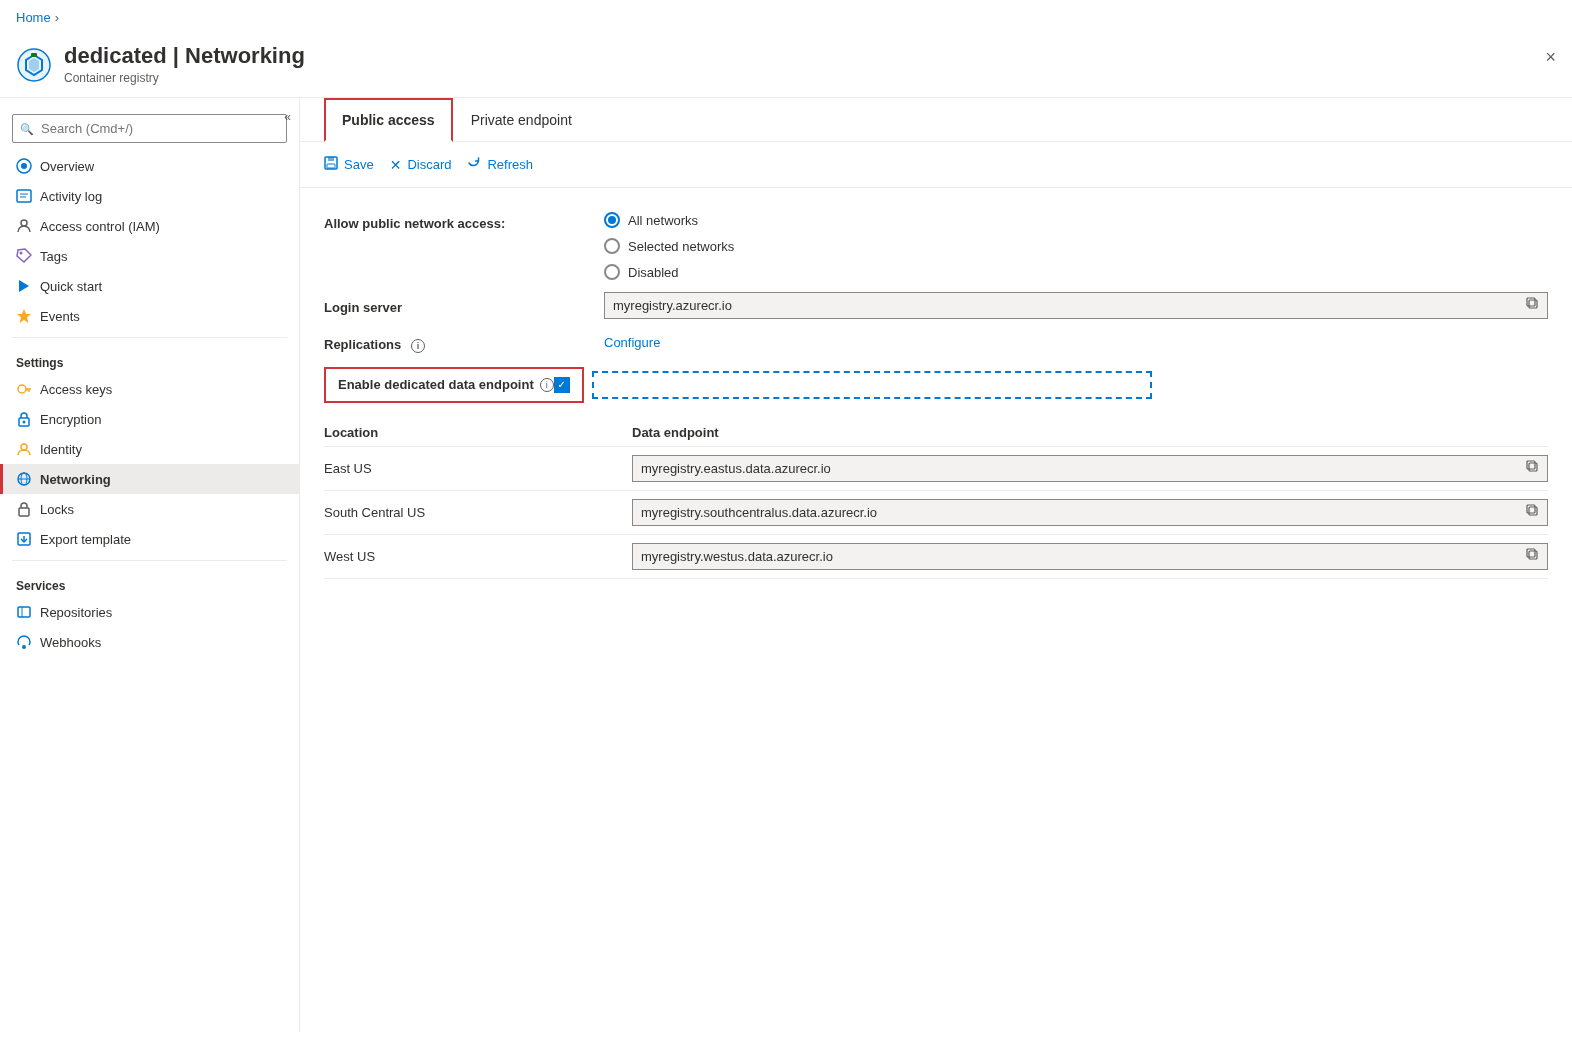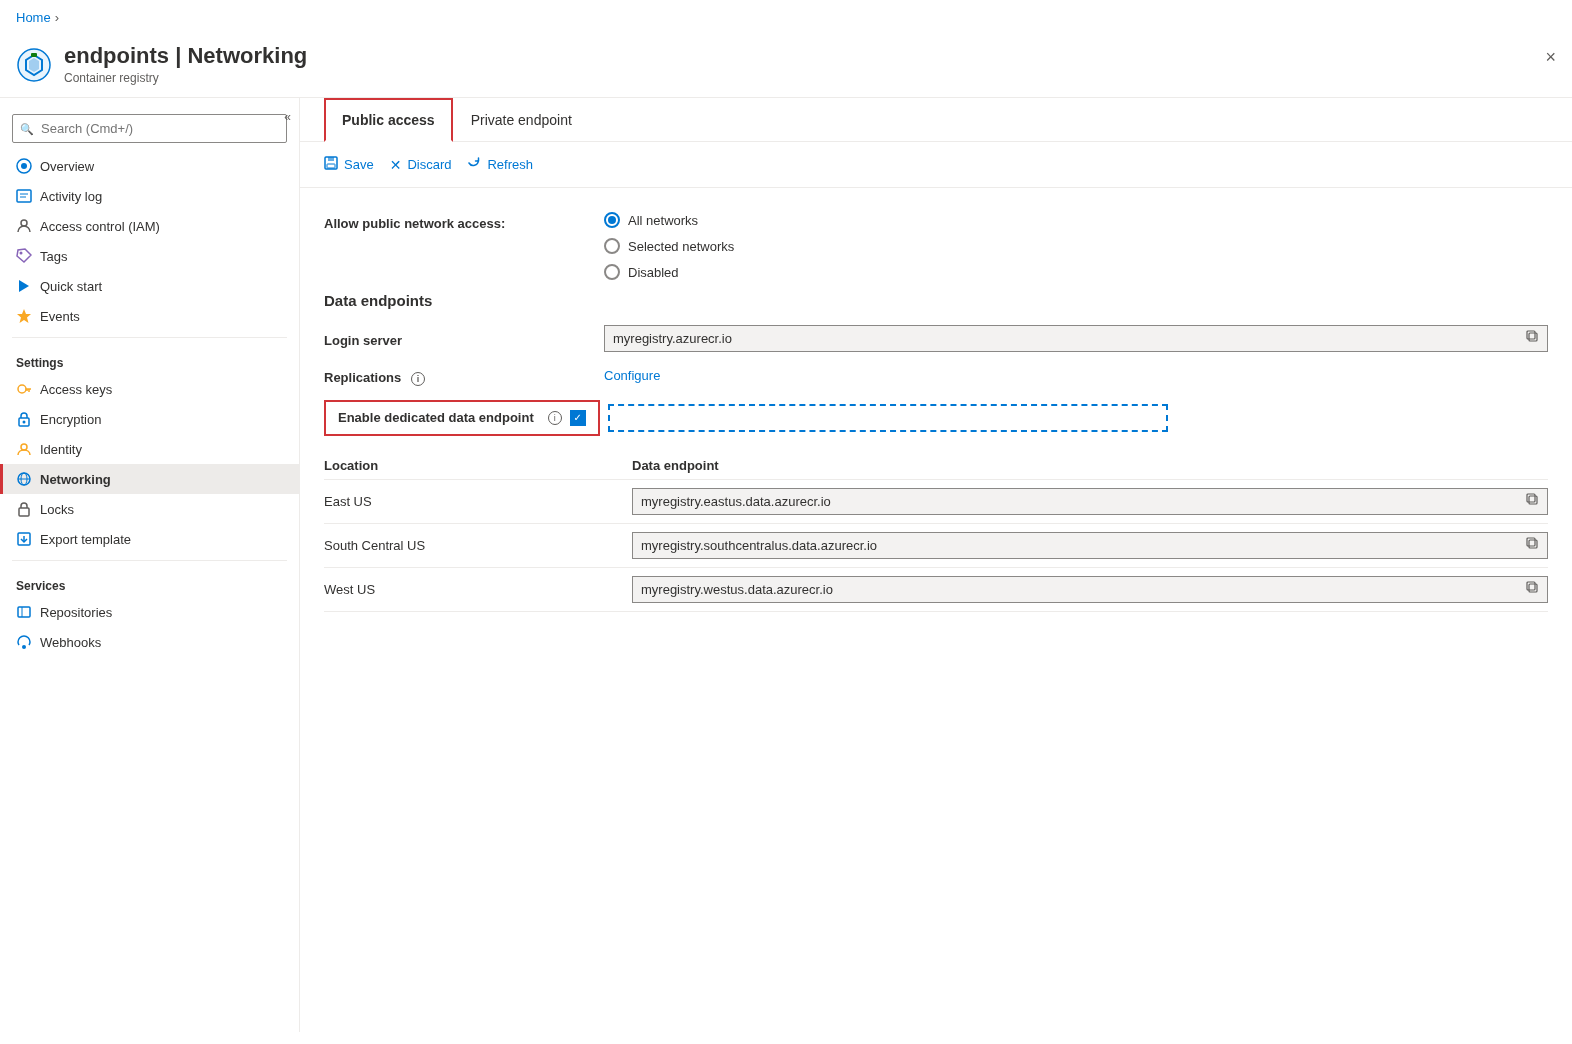--- a/index.html
+++ b/index.html
@@ -89,21 +89,21 @@
 <div class="page-header">
   <div class="page-header-icon">
     <svg width="36" height="36" viewBox="0 0 36 36">
       <circle cx="18" cy="18" r="16" fill="#e8f4fd" stroke="#0078d4" stroke-width="1.5"></circle>
       <polygon points="18,8 26,13 26,23 18,28 10,23 10,13" fill="none" stroke="#0078d4" stroke-width="2"></polygon>
       <polygon points="18,11 23,14 23,22 18,25 13,22 13,14" fill="#0078d4" opacity="0.3"></polygon>
       <rect x="15" y="6" width="6" height="4" rx="1" fill="#107c10"></rect>
     </svg>
   </div>
   <div class="page-header-title">
-    <h1>endpoints | Networking</h1>
+    <h1>dedicated | Networking</h1>
     <div class="subtitle">Container registry</div>
   </div>
   <button class="close-btn">×</button>
 </div>
 
 <div class="main-container">
 
   <div class="sidebar">
     <div class="sidebar-search">
       <div class="sidebar-search-wrapper">
@@ -315,21 +315,20 @@
             </label>
             <label class="radio-item">
               <div class="radio-circle"></div>
               <span>Disabled</span>
             </label>
           </div>
         </div>
       </div>
 
       <div class="data-endpoints-section">
-        <div class="data-endpoints-title">Data endpoints</div>
 
         <div class="form-row" style="margin-bottom:14px; align-items:center;">
           <div class="form-label">Login server</div>
           <div class="form-control">
             <div class="text-input-wrapper">
               <input class="text-input-field" readonly="" style="width: 560px;" value="myregistry.azurecr.io">
               <span class="copy-icon">
                 <svg width="14" height="14" viewBox="0 0 14 14">
                     <rect x="3" y="3" width="8" height="8" rx="1" fill="none" stroke="#605e5c" stroke-width="1.2"></rect>
                     <rect x="1" y="1" width="8" height="8" rx="1" fill="none" stroke="#605e5c" stroke-width="1.2"></rect>
@@ -343,21 +342,21 @@
           <div class="form-label">
             <span>Replications</span>
             <span class="info-circle">i</span>
           </div>
           <div class="form-control">
             <a class="configure-link">Configure</a>
           </div>
         </div>
 
         <div style="display:flex; align-items:center; margin-bottom:16px;">
-          <div style="border: 2px solid #d13438; padding: 8px 12px; display:inline-flex; align-items:center; gap:8px;">
+          <div style="border: 2px solid #d13438; padding: 8px 12px; display:inline-flex; align-items:center; gap:0;">
             <div style="font-size:13px; font-weight:600;">Enable dedicated data endpoint</div>
             <span class="info-circle">i</span>
             <div style="width:16px; height:16px; background:#0078d4; display:flex; align-items:center; justify-content:center; color:white; font-size:10px; flex-shrink:0;">✓</div>
           </div>
           <div style="border: 2px dashed #0078d4; height:28px; flex:1; margin-left: 8px; max-width:560px;"></div>
         </div>
 
         <div class="endpoint-table">
           <div class="endpoint-table-header">
             <div class="col col-location">Location</div>

